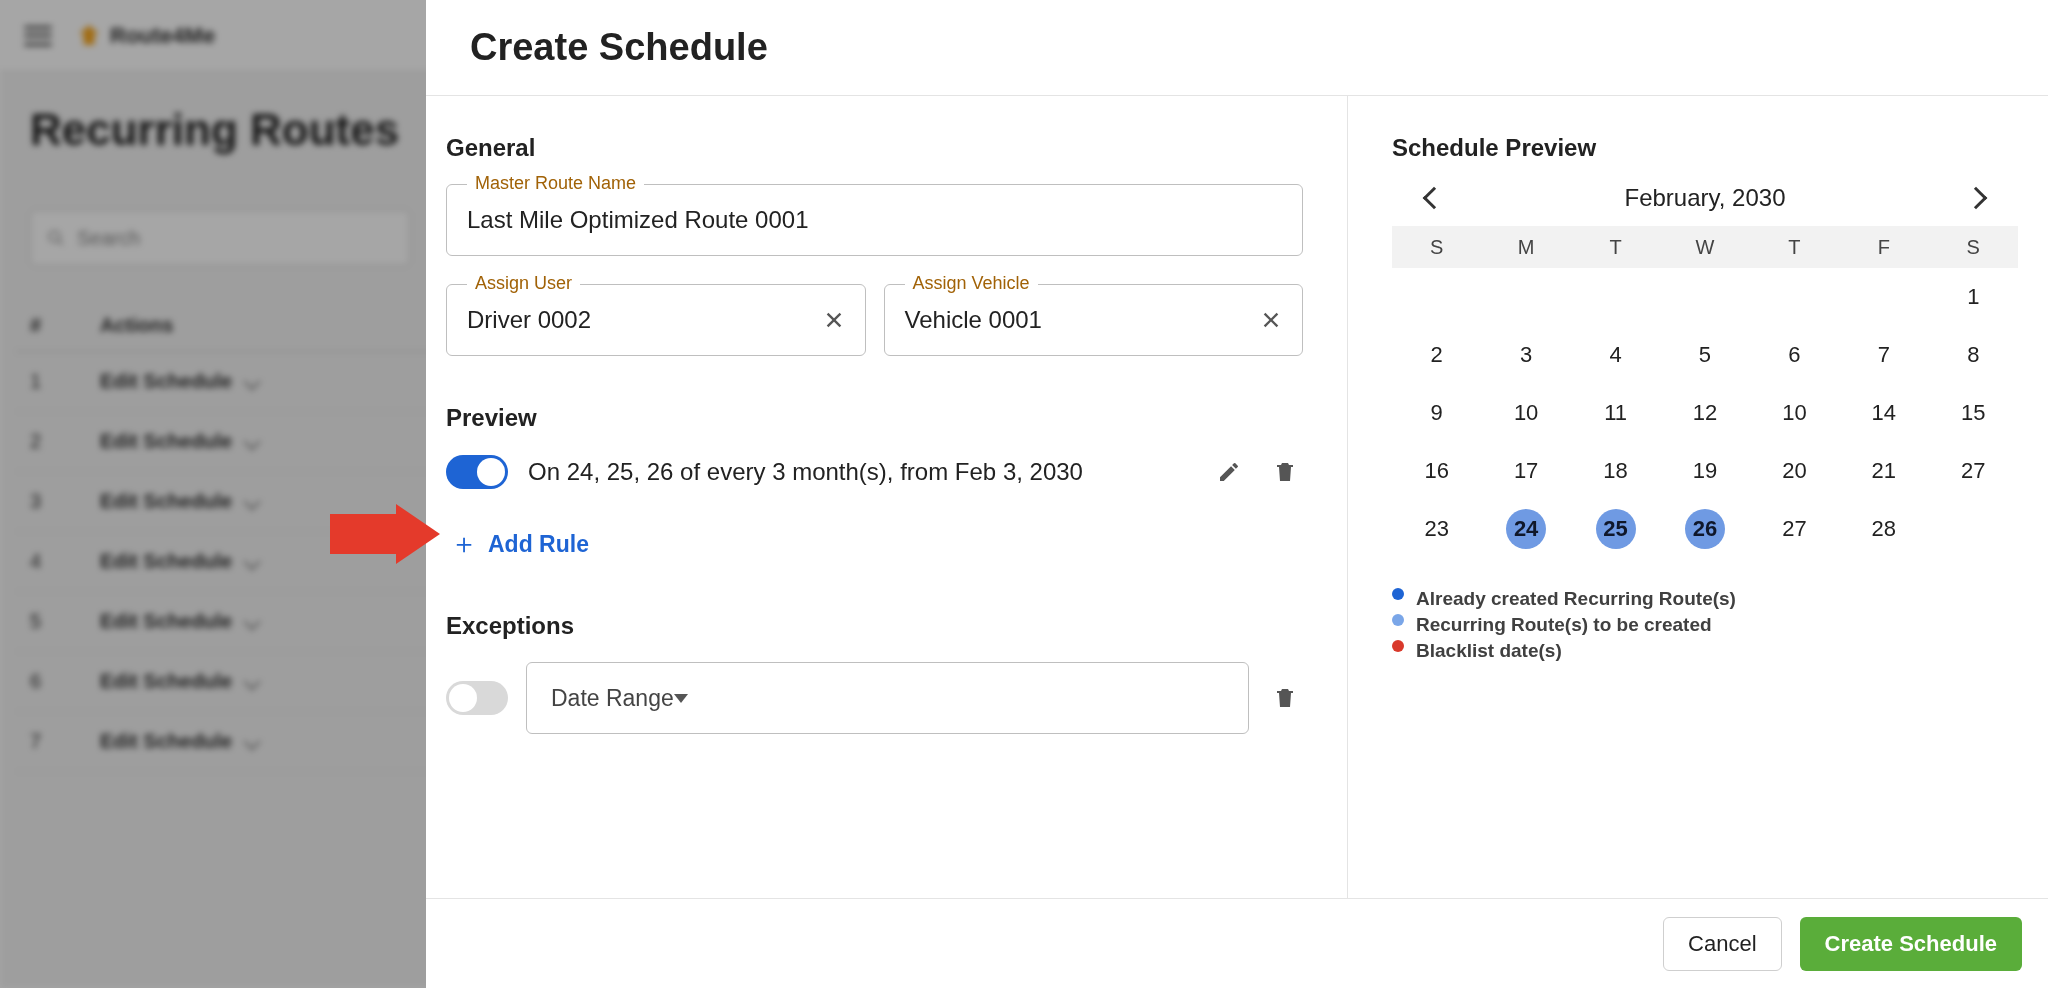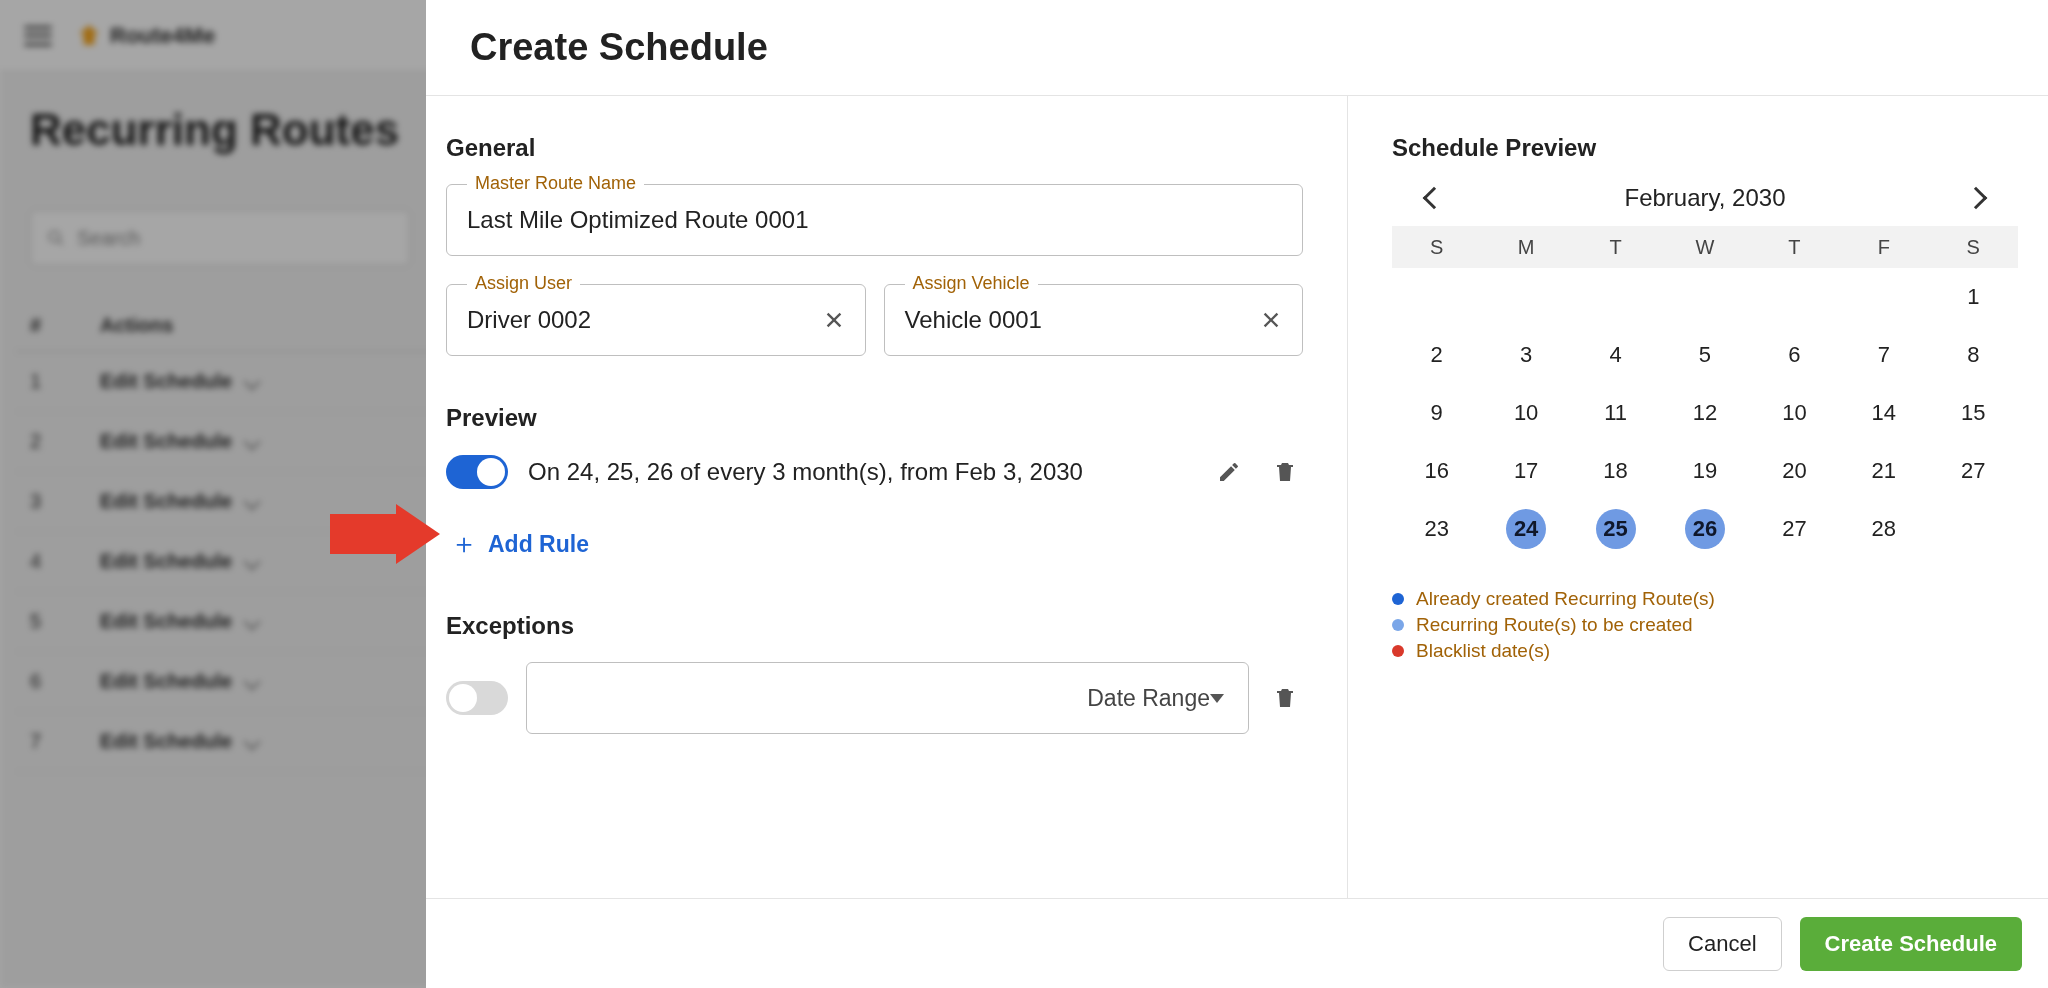--- a/index.html
+++ b/index.html
@@ -46,42 +46,42 @@
   .toggle .knob{ position:absolute; top:3px; width:28px; height:28px; border-radius:50%; background:#fff;}
   .toggle.on .knob{ right:3px;}
   .toggle.off .knob{ left:3px;}
   .rule-text { font-size:24px; color:#222; flex:1;}
   .icon-btn { width:36px; height:36px; display:flex; align-items:center; justify-content:center; color:#555; cursor:pointer;}
   .icon-btn svg{width:24px;height:24px;}
   .add-rule { display:flex; align-items:center; gap:10px; color:#1e64d4; font-size:23px; font-weight:600; margin-top:34px; cursor:pointer; padding:6px 4px;}
   .add-rule .plus{font-size:28px;font-weight:400;line-height:1;}
   
   .exc-row { display:flex; align-items:center; gap:18px;}
-  .select-box { flex:1; height:72px; border:1px solid #bfbfbf; border-radius:6px; display:flex; align-items:center; justify-content:flex-end; padding:0 24px; font-size:23px; color:#444;}
+  .select-box { flex:1; height:72px; border:1px solid #bfbfbf; border-radius:6px; display:flex; align-items:center; justify-content:flex-start; padding:0 24px; font-size:23px; color:#444;}
   .select-box .caret{width:0;height:0;border-left:7px solid transparent;border-right:7px solid transparent;border-top:9px solid #555;}
   
   .callout { position:absolute; left:330px; top:506px; width:112px; height:56px; display:flex; align-items:center;}
   .callout .shaft{width:66px;height:40px;background:#e43a2b;}
   .callout .head{width:0;height:0;border-top:30px solid transparent;border-bottom:30px solid transparent;border-left:44px solid #e43a2b;}
   
   .cal-head { display:flex; align-items:center; justify-content:space-between; margin:15px 0 14px 0; padding:0 34px;}
   .cal-head .nav{width:16px;height:16px;border-top:3px solid #333;border-left:3px solid #333;cursor:pointer;}
   .cal-head .prev{transform:rotate(-45deg);}
   .cal-head .next{transform:rotate(135deg);}
   .cal-month{font-size:24px;color:#222;}
   .cal-grid { width:100%;}
   .cal-dow { display:grid; grid-template-columns:repeat(7,1fr); background:#f2f2f2; height:42px;}
   .cal-dow span{display:flex;align-items:center;justify-content:center;font-size:20px;color:#444;}
   .cal-weeks { display:grid; grid-template-columns:repeat(7,1fr);}
   .cal-cell { height:58px; display:flex; align-items:center; justify-content:center; font-size:22px; color:#222;}
   .cal-cell .num{width:40px;height:40px;display:flex;align-items:center;justify-content:center;border-radius:50%;}
   .cal-cell.sel .num{background:#6f9ae3;color:#0f172a;font-weight:700;}
   
   .legend { margin-top:30px;}
-  .legend-item { display:flex; align-items:center; gap:12px; font-size:19px; color:#a16207; margin:4px 0;}
+  .legend-item { display:flex; align-items:flex-start; gap:12px; font-size:19px; color:#404040; margin:4px 0;font-weight:bold;}
   .legend-item .dot{width:12px;height:12px;border-radius:50%;}
   .dot.dark{background:#1e64d4;}
   .dot.light{background:#7aa6e8;}
   .dot.red{background:#d9392b;}
   
   .modal-footer { height:90px; border-top:1px solid #e4e4e4; display:flex; align-items:center; justify-content:flex-end; gap:18px; padding:0 26px;}
   .btn { height:54px; padding:0 24px; border-radius:6px; font-size:22px; display:flex; align-items:center; cursor:pointer; border:1px solid transparent;}
   .btn.secondary{background:#fff;color:#222;border-color:#cfcfcf;}
   .btn.primary{background:#5aad3a;color:#fff;font-weight:600;}
   .spacer-v { height:48px;}

